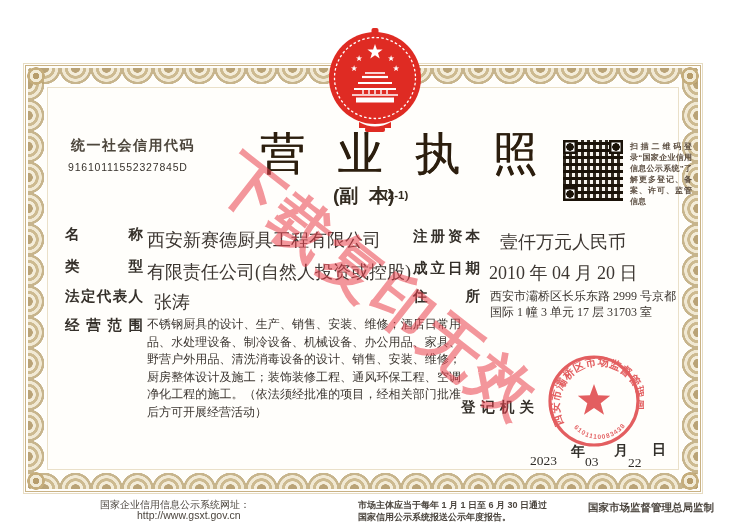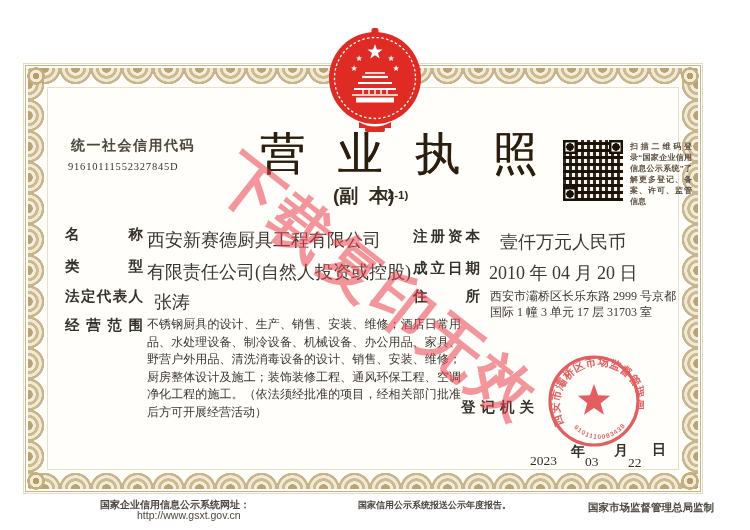--- a/index.html
+++ b/index.html
@@ -23,21 +23,21 @@
     background-size:19px 31px;background-repeat:repeat-y;}
   .sc-r{top:3px;bottom:3px;right:2px;width:19px;
     background:radial-gradient(circle 16px at 100% 50%,rgba(178,153,104,.9) 0 4.5px,#f4edda 5px 7.5px,rgba(196,174,126,.85) 8px 10.5px,#f1e9d4 11px 13.5px,rgba(185,162,113,.8) 14px 16px,transparent 16.5px);
     background-size:19px 31px;background-repeat:repeat-y;}
   .corner{position:absolute;width:20px;height:20px;
     background:radial-gradient(circle at 50% 50%,#b79d6c 0 3px,#f2ebd7 3.5px 6px,#c5ad7c 6.5px 8.5px,transparent 9px);}
   .c-tl{left:0;top:0}.c-tr{right:0;top:0}.c-bl{left:0;bottom:0}.c-br{right:0;bottom:0}
 
   
   .credit-label{left:71px;top:137px;font-size:14px;font-weight:700;letter-spacing:1.5px;color:#4d463c;}
-  .credit-code{left:68px;top:161px;font-family:Liberation Serif, serif;font-size:10.5px;letter-spacing:0.8px;color:#37322c;}
+  .credit-code{left:68px;top:161px;font-family:Liberation Sans, sans-serif;font-size:10.5px;letter-spacing:0.8px;color:#37322c;}
   .title{left:260px;top:124px;font-size:45px;font-weight:400;letter-spacing:10px;color:#2c1e0e;
          text-shadow:0.5px 0 #2c1e0e;white-space:pre;}
   .subtitle{left:333px;top:183px;font-size:19px;font-weight:700;color:#332b20;white-space:pre;}
   .copyidx{left:384px;top:189px;font-size:11.5px;font-weight:700;color:#332b20;}
 
   
   .qr{left:563px;top:140px;width:60px;height:61px;background:
       repeating-linear-gradient(90deg,rgba(26,18,8,.9) 0 3px,transparent 3px 6px),
       repeating-linear-gradient(0deg,#1a1208 0 3px,#f6f3ed 3px 7px);}
   .finder{position:absolute;width:14px;height:14px;background:
@@ -63,21 +63,21 @@
   .dnum{position:absolute;font-family:"Liberation Serif",serif;font-size:13.5px;color:#2f2c28;}
 
   
   .seal{left:544px;top:351px;width:100px;height:100px;opacity:.82;z-index:7;}
   .watermark{left:252px;top:136px;font-size:62px;font-weight:900;letter-spacing:2px;
       color:rgba(233,64,76,.55);transform:rotate(38deg);transform-origin:0 0;
       white-space:pre;z-index:6;font-family:"Liberation Serif",serif;}
 
   
   .ft{color:#4b453e;}
-  .ft-left-label{left:85px;top:498px;font-size:10px;font-weight:700;padding-left:15px;}
+  .ft-left-label{left:85px;top:498px;font-size:10px;font-weight:400;padding-left:15px;}
   .ft-left-url{left:137px;top:509px;font-size:10.5px;font-weight:400;}
   .ft-mid{left:358px;top:500px;font-size:9px;font-weight:700;line-height:11.5px;}
   .ft-right{left:588px;top:501px;font-size:10.5px;font-weight:700;}
 
   .emblem{left:323px;top:28px;width:104px;height:104px;z-index:3;}
 </style>
 </head>
 <body>
 
 <div class="frame">
@@ -168,15 +168,16 @@
   <text font-size="6.5" font-weight="700" fill="#dd3c3f" letter-spacing="1">
     <textPath href="#arcBot" startOffset="6">6101110083438</textPath>
   </text>
 </svg>
 
 <div class="abs watermark">下载复印无效</div>
 
 <div class="abs ft ft-left-label">国家企业信用信息公示系统网址：</div>
 <div class="abs ft ft-left-url">http://www.gsxt.gov.cn</div>
 <div class="abs ft ft-mid">
+  <div>市场主体应当于每年 1 月 1 日至 6 月 30 日通过</div>
   <div>国家信用公示系统报送公示年度报告。</div>
 </div>
 <div class="abs ft ft-right">国家市场监督管理总局监制</div>
 
 </body></html>

